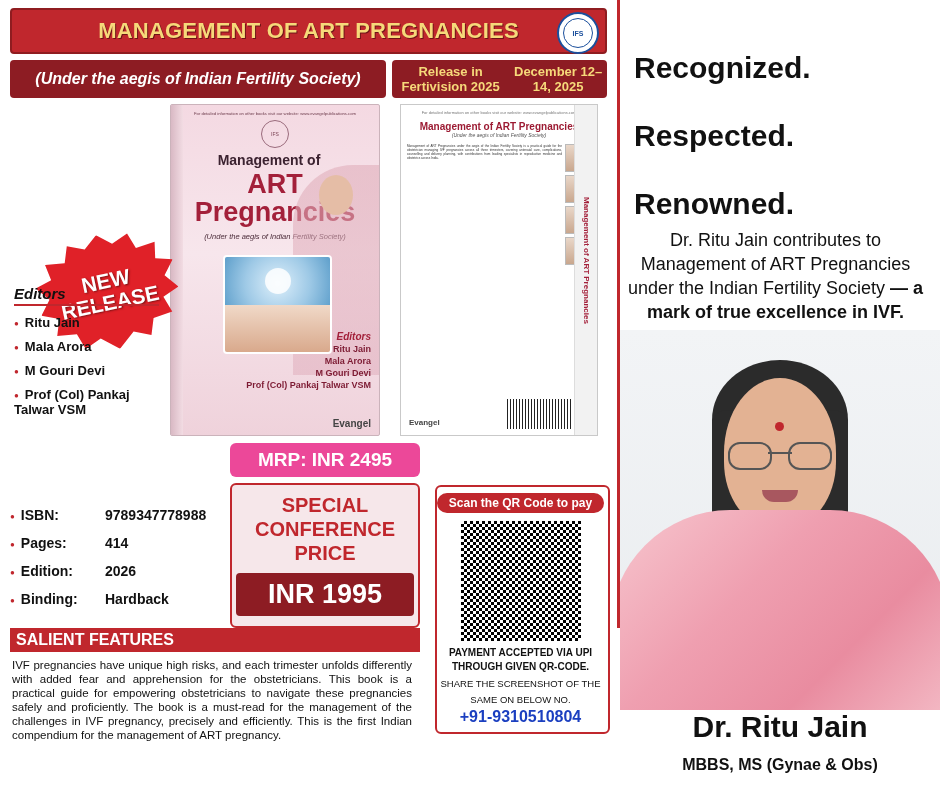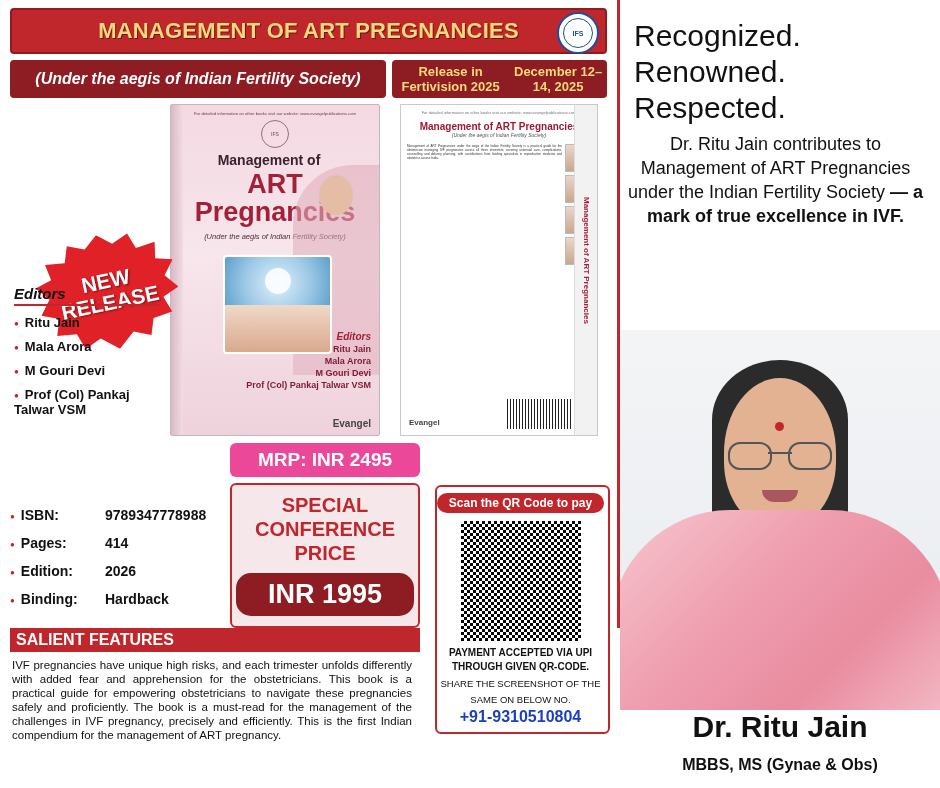--- a/index.html
+++ b/index.html
@@ -136,21 +136,21 @@
   .specs .row .v{color:#111;}
 
   
   .price{position:absolute;left:230px;top:443px;width:190px;}
   .mrp{background:#ec4899;color:#ffffff;font-weight:bold;font-size:19px;text-align:center;
      padding:6px 0;border-radius:6px;}
   .special{margin-top:6px;background:#f6e7ea;border:2px solid #c0272d;border-radius:6px;
      padding:8px 4px 10px 4px;text-align:center;}
   .special .sp{color:#c0272d;font-weight:bold;font-size:20px;line-height:24px;}
   .special .amt{margin-top:8px;background:#8d1c23;color:#ffffff;font-weight:bold;font-size:27px;
-     padding:6px 0;border-radius:15px;}
+     padding:6px 0;border-radius:4px;}
 
   
   .qrbox{position:absolute;left:435px;top:485px;width:175px;border:2px solid #c0272d;border-radius:6px;
      background:#ffffff;padding:6px 4px 6px 0;box-sizing:border-box;text-align:center;}
   .qrbox .qhdr{background:#c0272d;color:#fff;font-weight:bold;font-size:12px;border-radius:12px;padding:3px 0;}
   .qrcode{width:120px;height:120px;margin:6px auto 4px auto;
      background:
        repeating-linear-gradient(90deg,#000 0 3px,#fff 3px 6px),
        repeating-linear-gradient(0deg,#000 0 3px,#fff 3px 6px);
      background-blend-mode:difference;border:2px solid #fff;}
@@ -162,21 +162,21 @@
   .salient{position:absolute;left:10px;top:628px;width:410px;}
   .salient .sh{background:#c0272d;color:#ffffff;font-weight:bold;font-size:16px;padding:3px 6px;}
   .salient p{margin:6px 8px 0 2px;font-size:11.5px;line-height:14px;color:#111;text-align:justify;}
 
   .footer{position:absolute;left:0;bottom:0;width:617px;background:#c0272d;color:#ffffff;
      text-align:center;padding:5px 0 6px 0;font-size:11px;font-weight:bold;line-height:14px;}
 
   
   .right{position:relative;width:320px;height:788px;background:#ffffff;}
   .right .headline{padding:18px 14px 0 14px;}
-  .right .headline div{font-size:30px;font-weight:normal;color:#111;line-height:36px;}
+  .right .headline div{font-size:30px;font-weight:bold;color:#111;line-height:36px;margin-top:32px;}
   .right .blurb{padding:6px 16px 0 7px;text-align:center;font-size:18px;line-height:24px;color:#111;}
   .right .blurb b{font-weight:bold;}
   .portrait{position:absolute;left:0;top:330px;width:320px;height:380px;overflow:hidden;}
   .portrait .bg{position:absolute;inset:0;background:linear-gradient(180deg,#f2f4f6 0%,#e9ecef 100%);}
   .portrait .sari{position:absolute;left:-10px;bottom:0;width:340px;height:200px;
      background:linear-gradient(135deg,#f7c7cf 0%,#ef9fb0 40%,#e98ca0 70%,#f3b9c4 100%);
      border-top-left-radius:120px;border-top-right-radius:120px;}
   .portrait .neck{position:absolute;left:128px;top:165px;width:64px;height:70px;background:#d9a184;}
   .portrait .face{position:absolute;left:104px;top:48px;width:112px;height:150px;border-radius:52% 52% 46% 46%;
      background:#e3b293;}
@@ -316,22 +316,22 @@
     <div class="salient">
       <div class="sh">SALIENT FEATURES</div>
       <p>IVF pregnancies have unique high risks, and each trimester unfolds differently with added fear and apprehension for the obstetricians. This book is a practical guide for empowering obstetricians to navigate these pregnancies safely and proficiently. The book is a must-read for the management of the challenges in IVF pregnancy, precisely and efficiently. This is the first Indian compendium for the management of ART pregnancy.</p>
     </div>
 
   </div>
 
   <div class="right">
     <div class="headline">
       <div>Recognized.</div>
+      <div>Respected.</div>
       <div>Renowned.</div>
-      <div>Respected.</div>
     </div>
     <div class="blurb">
       <span>Dr. Ritu Jain contributes to Management of ART Pregnancies under the Indian Fertility Society</span>
       <b>— a mark of true excellence in IVF.</b>
     </div>
 
     <div class="portrait">
       <div class="bg"></div>
       <div class="hair"></div>
       <div class="hair2"></div>

